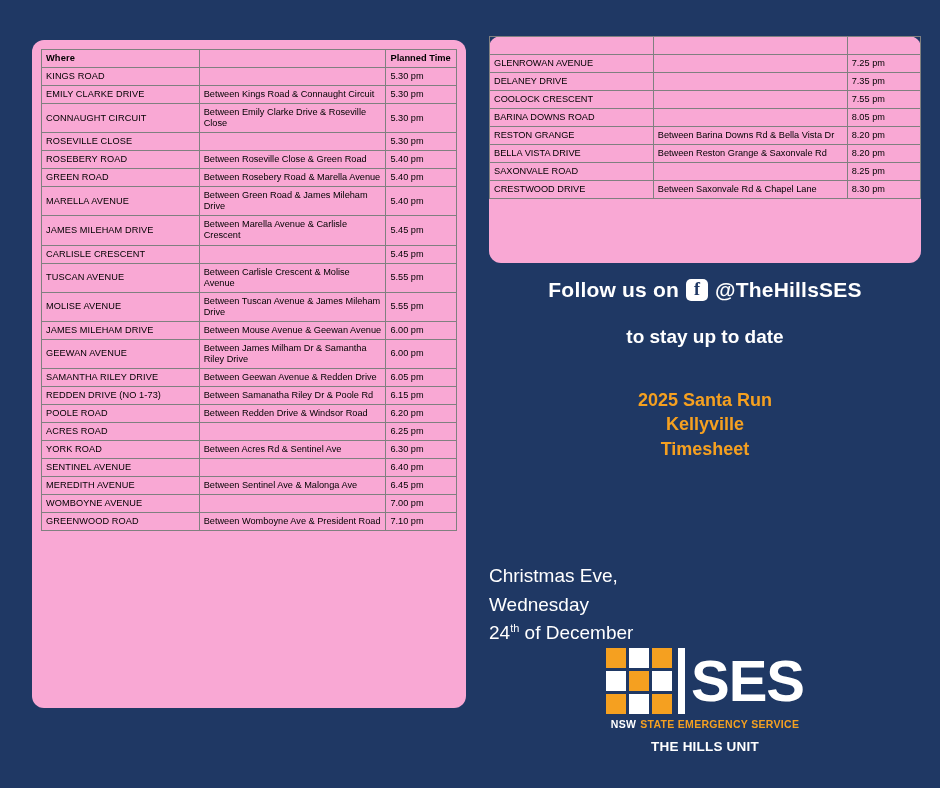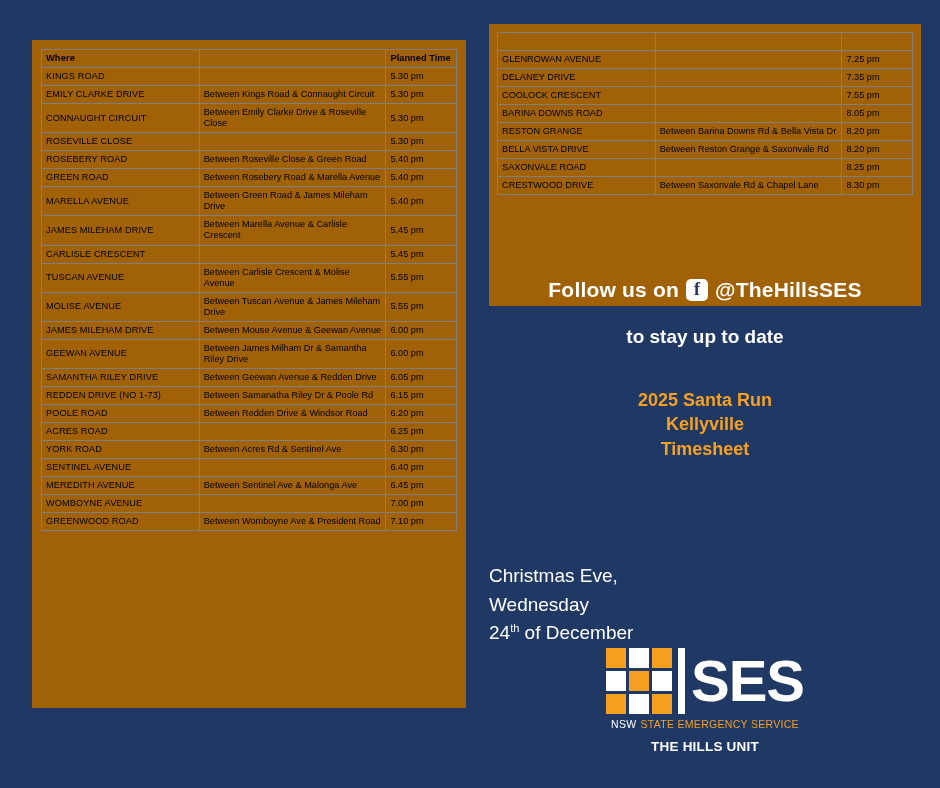--- a/index.html
+++ b/index.html
@@ -8,36 +8,36 @@
     width: 940px;
     height: 788px;
     background: #1f3864;
     font-family: "Liberation Sans", sans-serif;
     overflow: hidden;
     position: relative;
   }
 
   
   .card {
-    background: #a16207;
+    background: #f9a8d4;
     position: absolute;
+    border-radius: 12px;
   }
   #left-card {
     left: 32px;
     top: 40px;
     width: 434px;
     height: 668px;
     padding: 9px;
   }
   #right-card {
     left: 489px;
-    top: 24px;
+    top: 36px;
     width: 432px;
-    height: 282px;
-    padding: 8px;
+    height: 227px;
   }
 
   table.sheet {
     border-collapse: collapse;
     width: 100%;
     table-layout: fixed;
   }
   table.sheet td, table.sheet th {
     border: 1px solid #808080;
     font-size: 9.2px;
@@ -163,21 +163,21 @@
     color: #ffffff;
     font-size: 58px;
     font-weight: bold;
     letter-spacing: -1px;
     line-height: 0.9;
     font-family: "Liberation Sans", sans-serif;
   }
   .logo-sub {
     margin-top: 4px;
     font-size: 10.5px;
-    font-weight: normal;
+    font-weight: bold;
     letter-spacing: 0.3px;
     display: flex;
     gap: 4px;
     align-items: baseline;
   }
   .logo-sub .nsw { color: #ffffff; }
   .logo-sub .ses-words { color: #f5a020; }
   .unit-text {
     margin-top: 9px;
     color: #ffffff;

